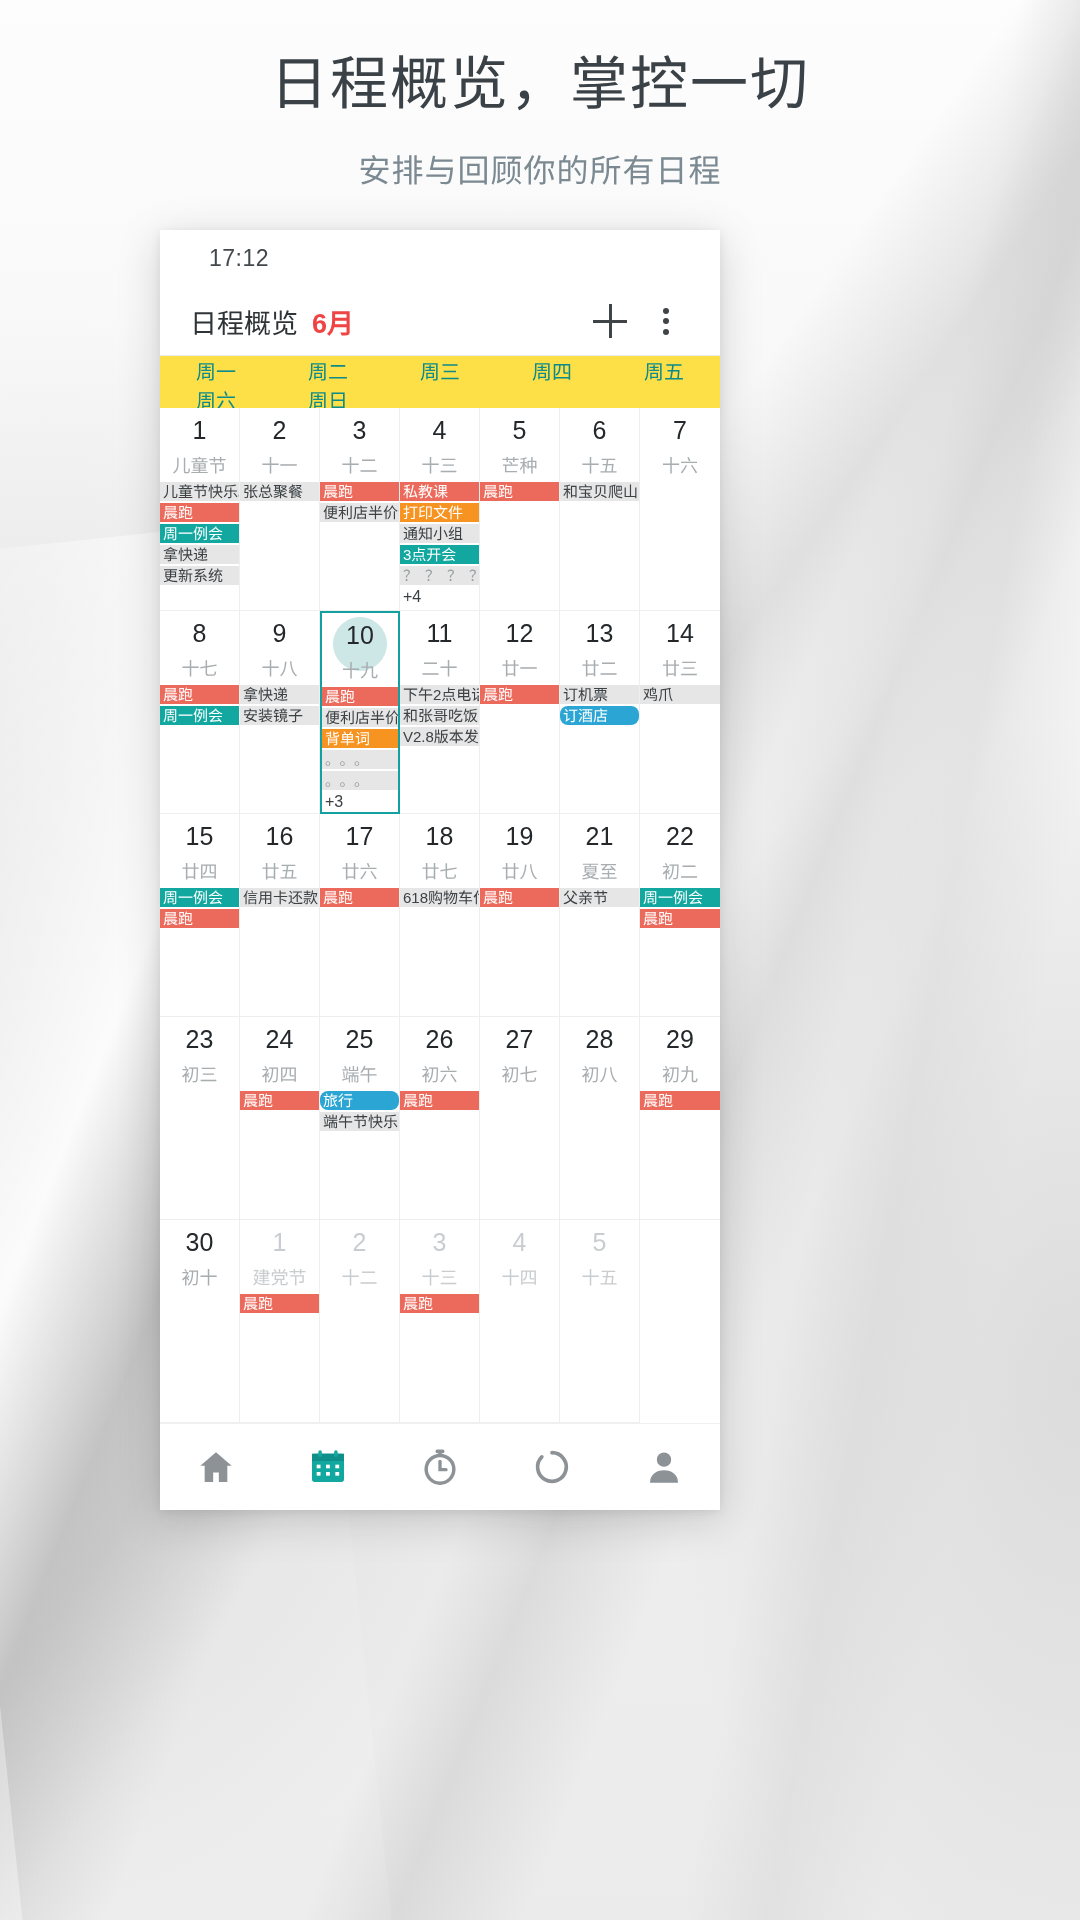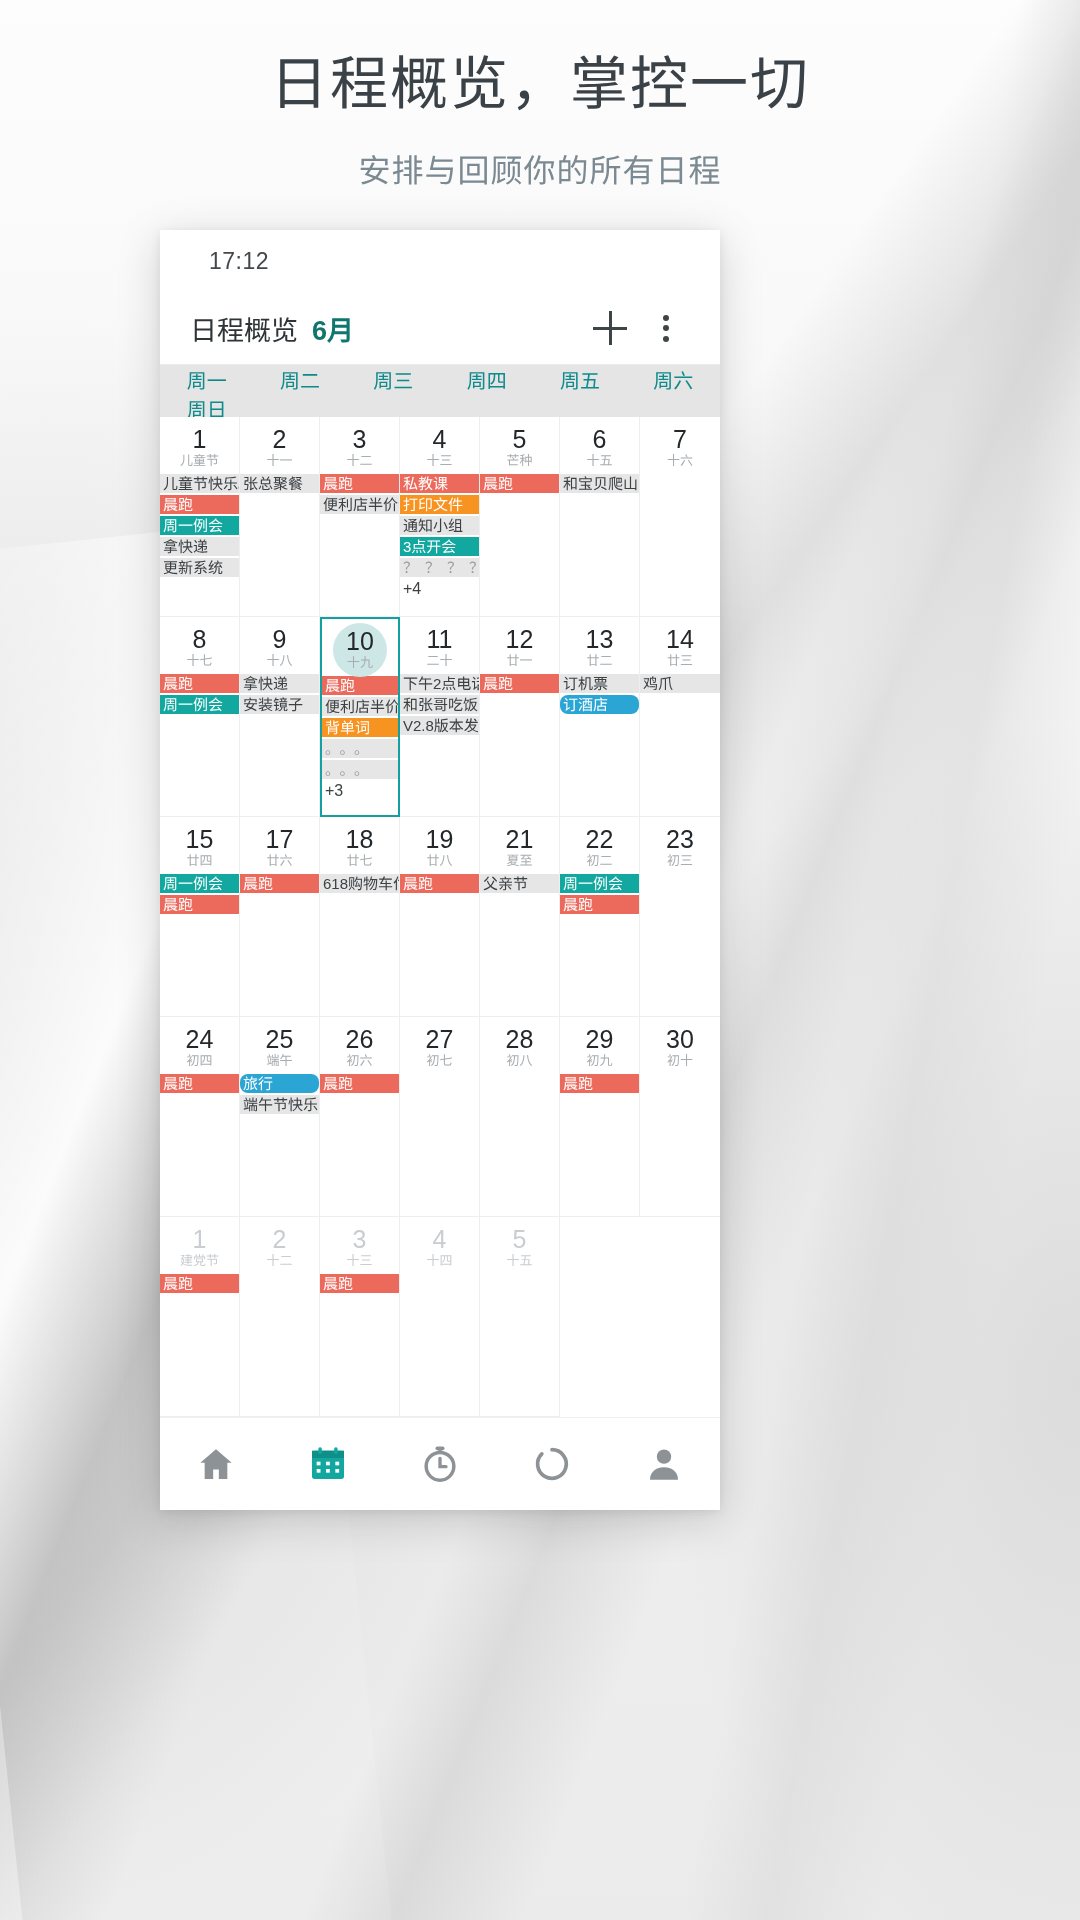--- a/index.html
+++ b/index.html
@@ -29,44 +29,44 @@
   .subhead{margin-top:24px;font-size:32px;font-weight:400;color:#7b8a92;letter-spacing:1px;}
   
   .phone{position:absolute;left:160px;top:230px;width:560px;height:1280px;
      background:#ffffff;z-index:5;
      box-shadow:0 10px 42px rgba(0,0,0,.16),0 2px 10px rgba(0,0,0,.08);
      display:flex;flex-direction:column;overflow:hidden;}
   .statusbar{height:62px;display:flex;align-items:center;padding-left:49px;}
   .statusbar .clock{font-size:23px;color:#43484b;letter-spacing:.5px;}
   .appbar{height:72px;display:flex;align-items:center;padding:0 26px 0 30px;}
   .appbar .title{font-size:27px;color:#2f3437;}
-  .appbar .month{font-size:27px;color:#0f766e;font-weight:bold;margin-left:14px;}
+  .appbar .month{font-size:27px;color:#ef4444;font-weight:bold;margin-left:14px;}
   .appbar .spacer{flex:1;}
   .icon-btn{width:56px;height:56px;display:flex;align-items:center;justify-content:center;}
   .plus{position:relative;width:34px;height:34px;}
   .plus:before,.plus:after{content:"";position:absolute;background:#3f4447;}
   .plus:before{left:50%;top:0;width:3px;height:34px;margin-left:-1.5px;}
   .plus:after{top:50%;left:0;height:3px;width:34px;margin-top:-1.5px;}
   .kebab{display:flex;flex-direction:column;justify-content:space-between;height:27px;}
   .kebab i{display:block;width:6px;height:6px;border-radius:50%;background:#3f4447;}
   
-  .weekdays{display:grid;grid-template-columns:repeat(6,1fr);background:#e5e5e5;height:52px;align-items:center;
+  .weekdays{display:grid;grid-template-columns:repeat(5,1fr);background:#fde047;height:52px;align-items:center;
      border-top:1px solid #ececec;}
   .weekdays div{text-align:center;font-size:20px;color:#0f8a8a;}
   
   .grid{flex:1;display:grid;grid-template-columns:repeat(7,1fr);grid-auto-rows:1fr;background:#ffffff;}
   .cell{border-right:1px solid #eeeeee;border-bottom:1px solid #eeeeee;
         padding:0;position:relative;overflow:hidden;display:flex;flex-direction:column;}
   .cell:nth-child(7n){border-right:none;}
   .cell.today{border:2px solid #12a0a0;}
   .daynum-wrap{text-align:center;padding-top:9px;padding-bottom:2px;position:relative;}
   .today .daynum-wrap:before{content:"";position:absolute;left:50%;top:4px;margin-left:-27px;
       width:54px;height:54px;border-radius:50%;background:#cde6e6;}
   .daynum{position:relative;font-size:25px;color:#24282b;line-height:1.05;}
-  .lunar{position:relative;font-size:13px;color:#a8adb0;margin-top:2px;line-height:1.1;}
+  .lunar{position:relative;font-size:18px;color:#a8adb0;margin-top:14px;line-height:1.1;}
   .cell.other .daynum,.cell.other .lunar{color:#c9cdd0;}
   .events{margin-top:3px;display:flex;flex-direction:column;gap:2px;}
   .ev{font-size:15px;line-height:19px;height:19px;padding:0 3px;white-space:nowrap;overflow:hidden;}
   .ev.grey{background:#e6e6e6;color:#3c4144;}
   .ev.red{background:#ec6a5c;color:#ffffff;}
   .ev.teal{background:#12a8a0;color:#ffffff;}
   .ev.orange{background:#f79320;color:#ffffff;}
   .ev.blue{background:#2ba6d4;color:#ffffff;border-radius:8px;}
   .ev.dots{background:#e6e6e6;color:#9aa0a3;letter-spacing:7px;}
   .more{font-size:16px;color:#3c4144;padding-left:3px;line-height:20px;}
@@ -267,20 +267,29 @@
           <div class="daynum">15</div>
           <div class="lunar">廿四</div>
         </div>
         <div class="events">
           <div class="ev teal">周一例会</div>
           <div class="ev red">晨跑</div>
         </div>
       </div>
       <div class="cell">
         <div class="daynum-wrap">
+          <div class="daynum">16</div>
+          <div class="lunar">廿五</div>
+        </div>
+        <div class="events">
+          <div class="ev grey">信用卡还款</div>
+        </div>
+      </div>
+      <div class="cell">
+        <div class="daynum-wrap">
           <div class="daynum">17</div>
           <div class="lunar">廿六</div>
         </div>
         <div class="events">
           <div class="ev red">晨跑</div>
         </div>
       </div>
       <div class="cell">
         <div class="daynum-wrap">
           <div class="daynum">18</div>

